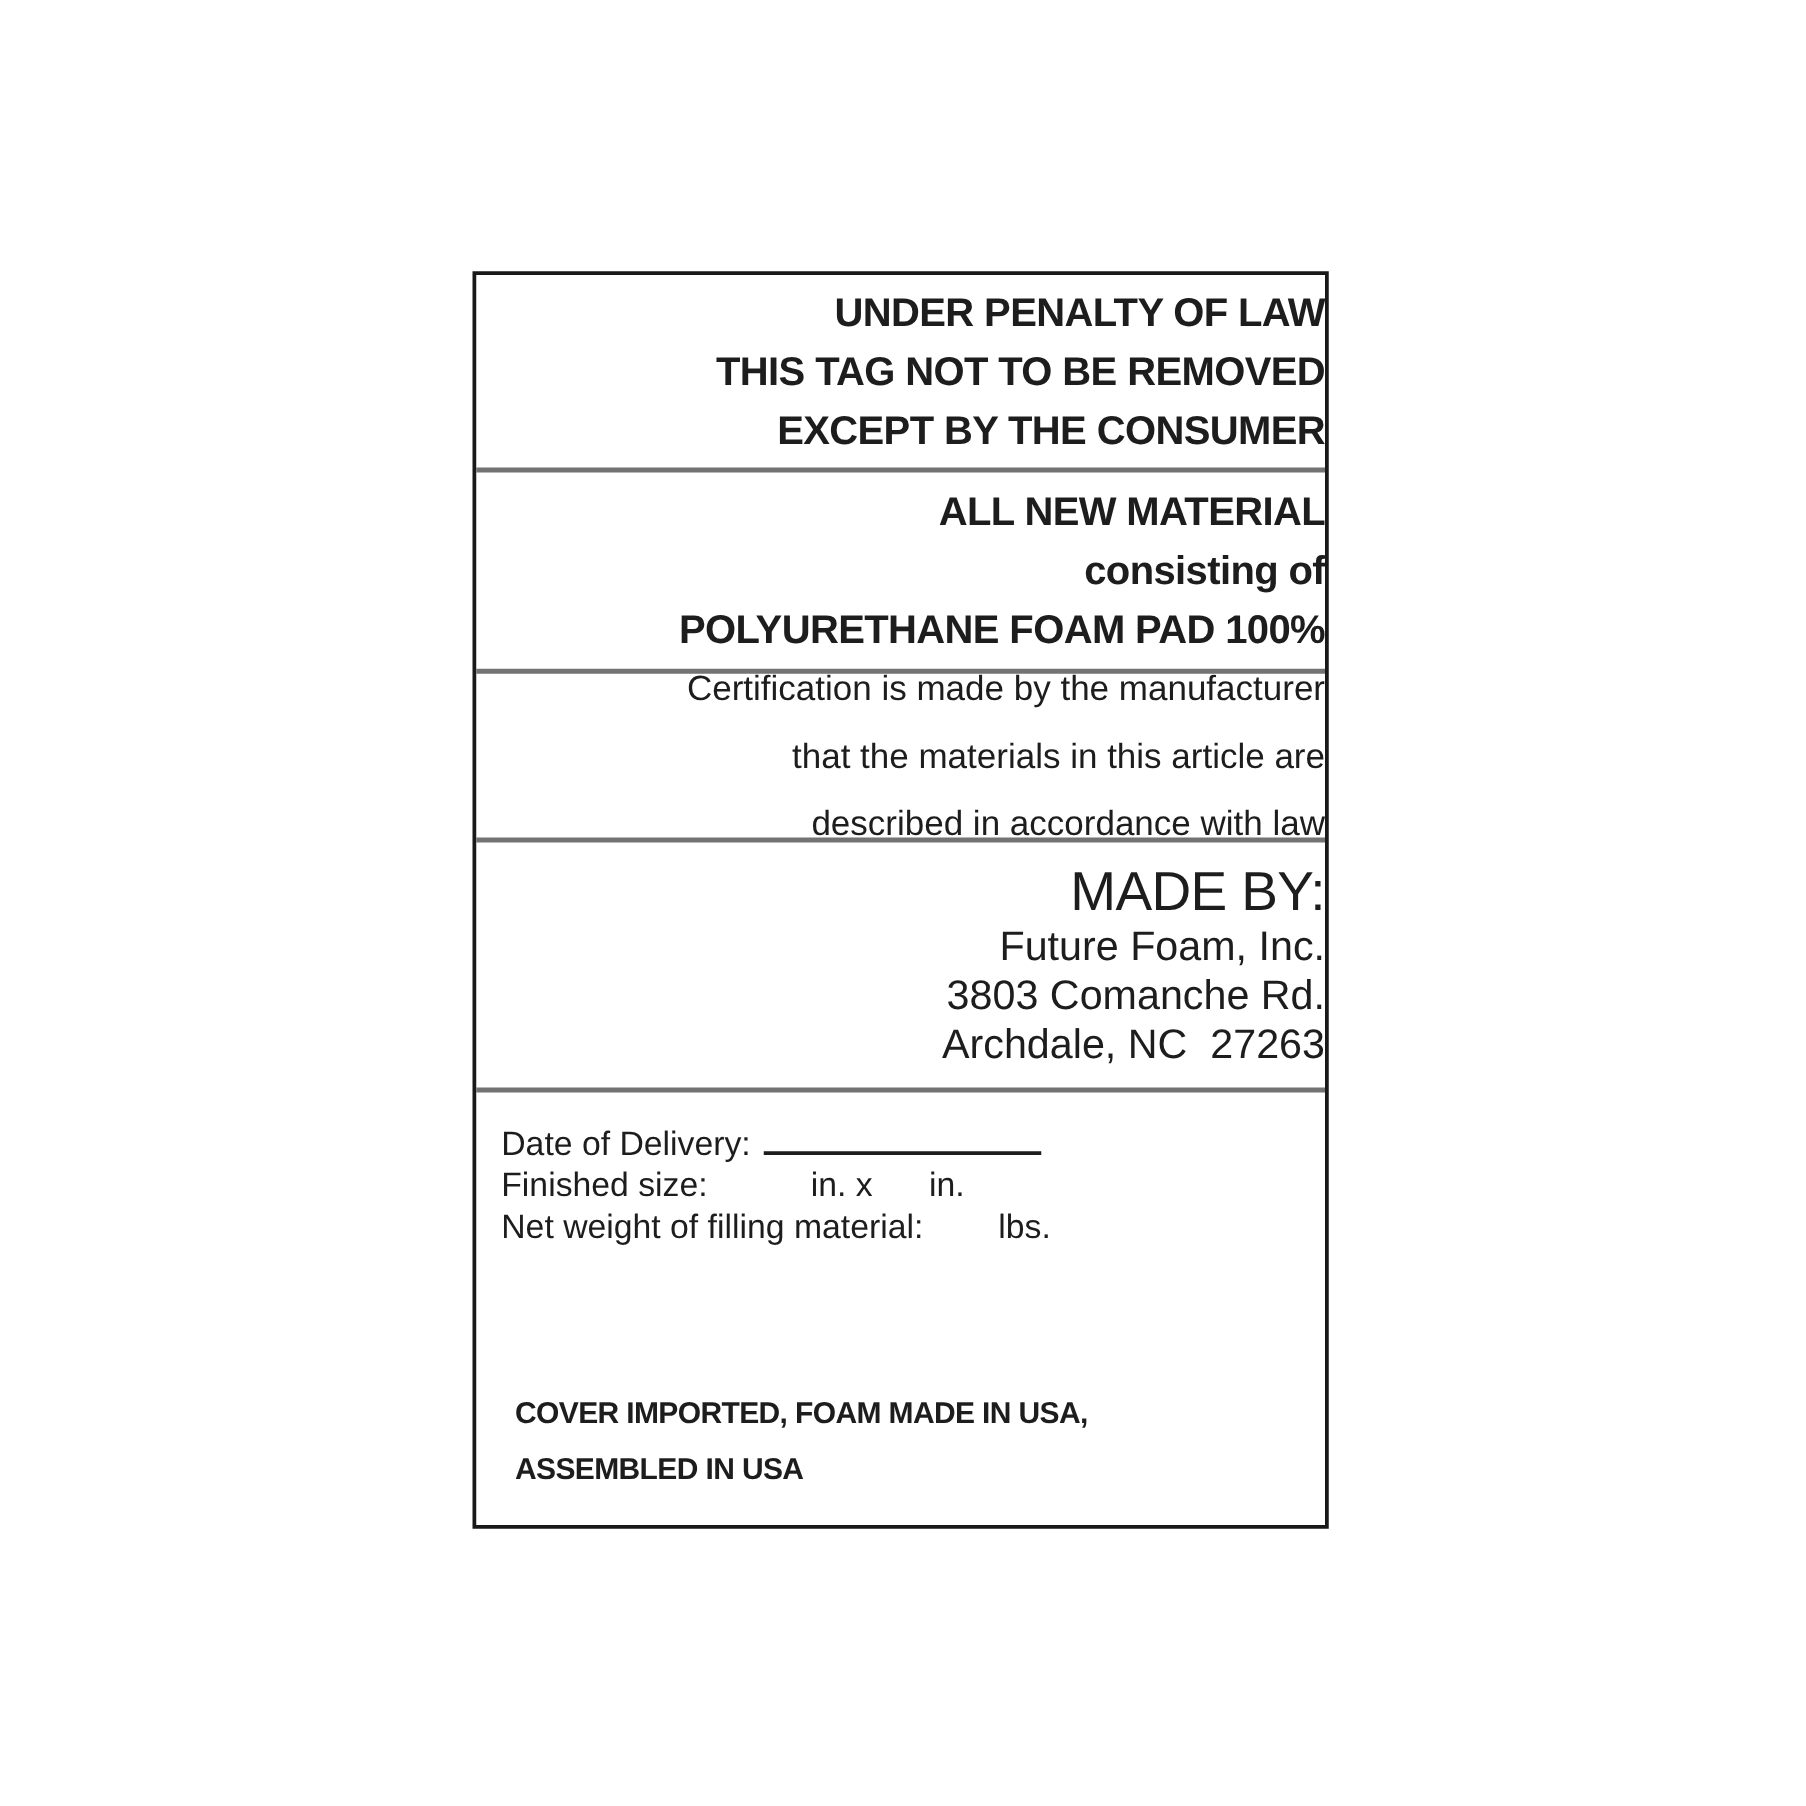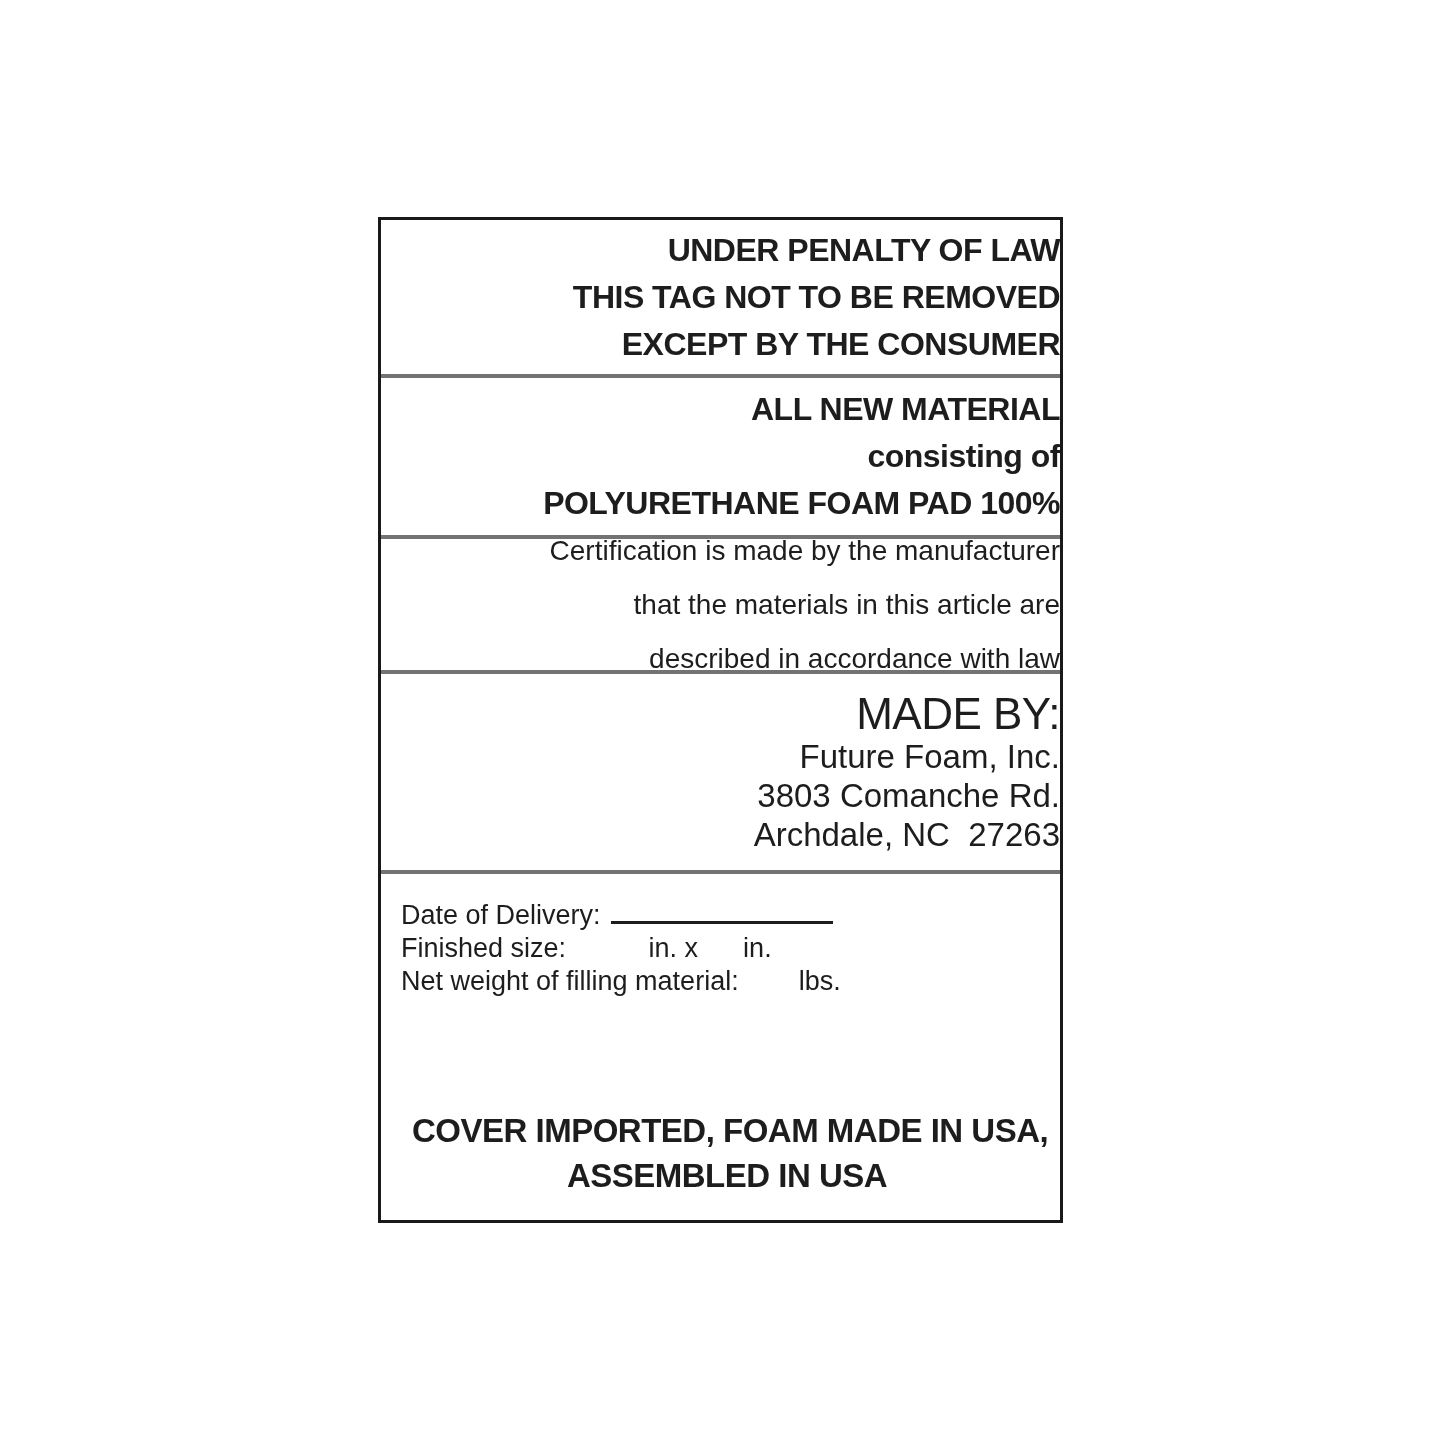--- a/index.html
+++ b/index.html
@@ -86,23 +86,22 @@
   .blank-line {
     display: inline-block;
     width: 222px;
     height: 0.85em;
     border-bottom: 3px solid #1d1d1d;
     margin-left: 10px;
     vertical-align: baseline;
   }
   .origin-block {
     margin-top: auto;
-    text-align: center;
     font-weight: bold;
-    font-size: 33px;
+    font-size: 24px;
     line-height: 45px;
     letter-spacing: -0.5px;
     padding-bottom: 8px;
     margin-left: 11px;
   }
 </style>
 </head>
 <body style="color: rgb(29, 29, 29); background: rgb(255, 255, 255);">
 
 <div class="page">

